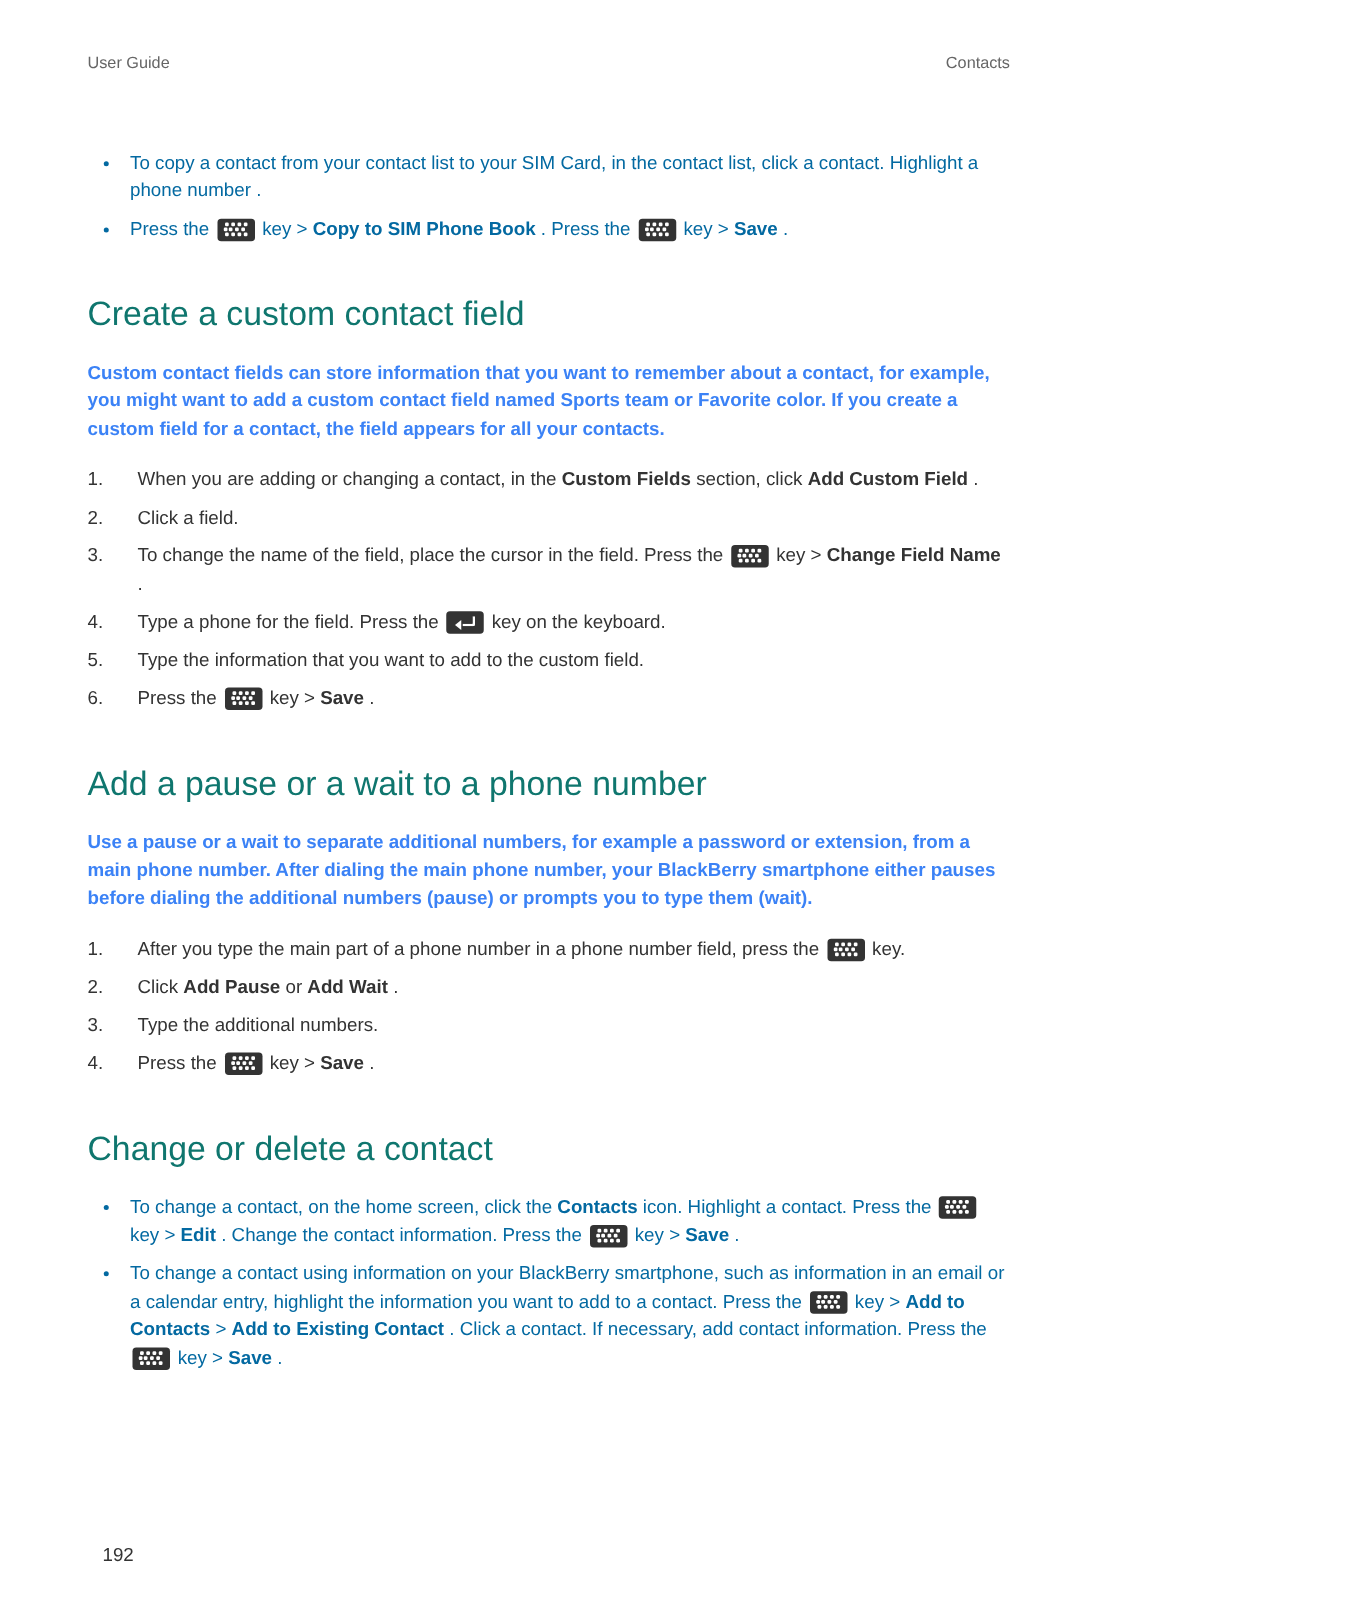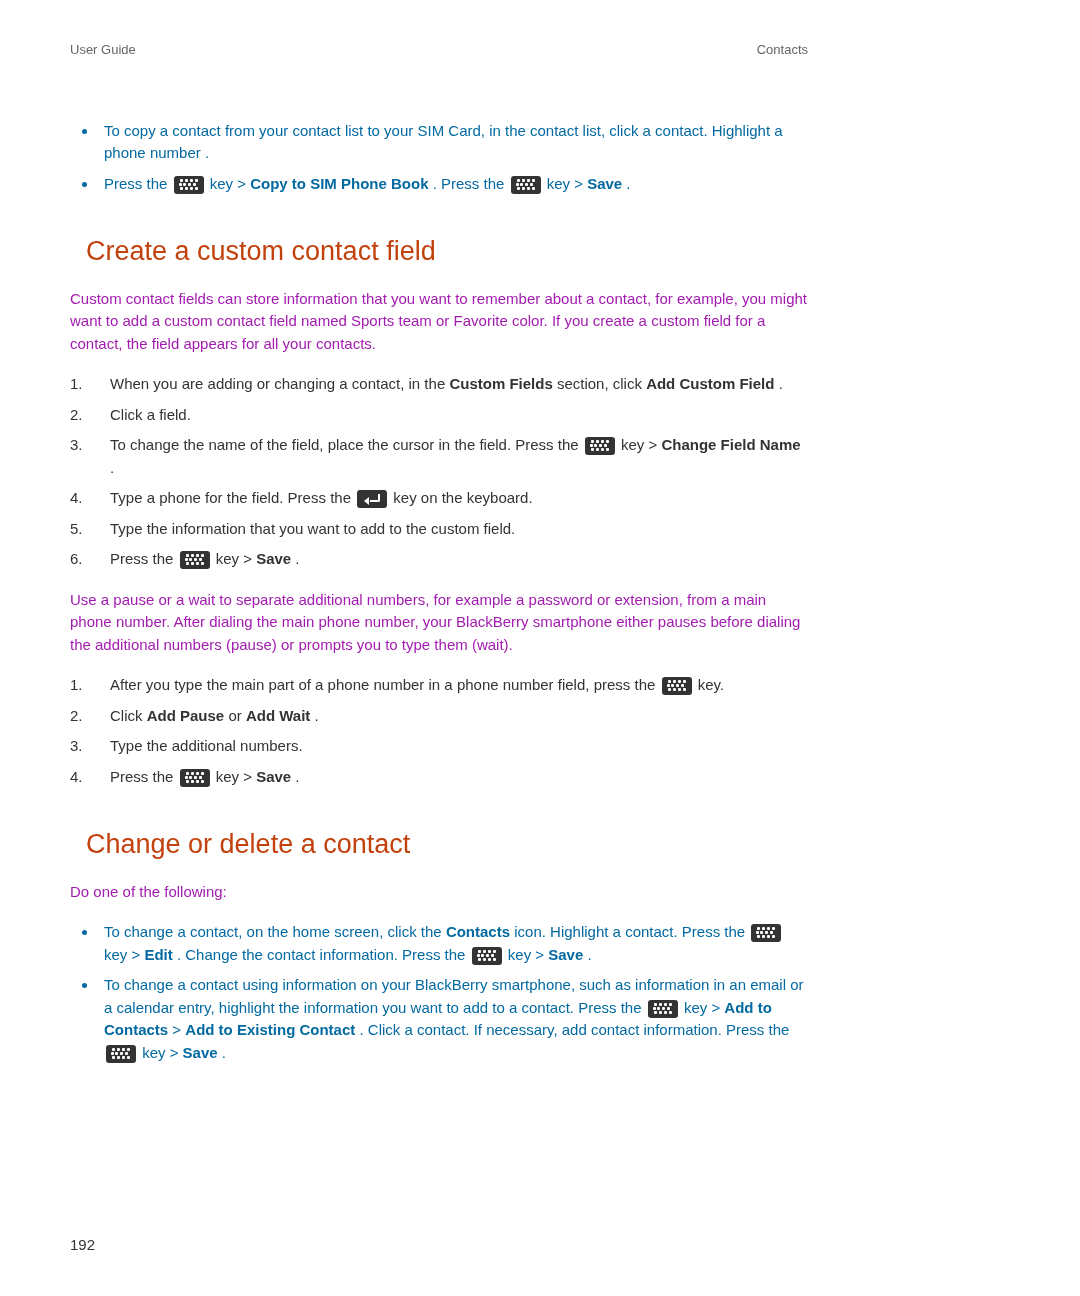--- a/index.html
+++ b/index.html
@@ -32,27 +32,28 @@
   }
   ul.bullets > li {
     padding-left: 6px;
     margin-bottom: 8px;
     font-size: 15px;
     color: #0369a1;
   }
   h2 {
     font-size: 27px;
     font-weight: 400;
-    color: #c2410c;
-    margin: 36px 0 16px 16px;
+    color: #0f766e;
+    margin: 36px 0 16px 0;
   }
   p.body {
     margin: 0 0 18px 0;
-    color: #a21caf;
-    font-size: 15px;
+    color: #3b82f6;
+    font-size: 15px;
+    font-weight: bold;
   }
   ol.steps {
     padding-left: 0;
     margin: 0 0 18px 0;
     list-style: none;
     counter-reset: step;
   }
   ol.steps > li {
     counter-increment: step;
     position: relative;
@@ -103,21 +104,21 @@
     position: absolute;
     left: 7px; top: 7px;
     width: 0; height: 0;
     border-top: 4px solid transparent;
     border-bottom: 4px solid transparent;
     border-right: 5px solid #fff;
   }
   .page-num {
     position: absolute;
     bottom: 40px;
-    left: 70px;
+    left: 82px;
     font-size: 15px;
     color: #333;
   }
 </style>
 </head>
 <body>
 
 <div class="page">
 
   <div class="header">
@@ -168,20 +169,21 @@
     <li>Type the information that you want to add to the custom field.</li>
     <li>
       <span>Press the </span>
       <span class="key-icon menu2"></span>
       <span> key &gt; </span>
       <span class="b">Save</span>
       <span>.</span>
     </li>
   </ol>
 
+  <h2>Add a pause or a wait to a phone number</h2>
   <p class="body">Use a pause or a wait to separate additional numbers, for example a password or extension, from a main phone number. After dialing the main phone number, your BlackBerry smartphone either pauses before dialing the additional numbers (pause) or prompts you to type them (wait).</p>
   <ol class="steps">
     <li>
       <span>After you type the main part of a phone number in a phone number field, press the </span>
       <span class="key-icon menu2"></span>
       <span> key.</span>
     </li>
     <li>
       <span>Click </span>
       <span class="b">Add Pause</span>
@@ -193,21 +195,20 @@
     <li>
       <span>Press the </span>
       <span class="key-icon menu2"></span>
       <span> key &gt; </span>
       <span class="b">Save</span>
       <span>.</span>
     </li>
   </ol>
 
   <h2>Change or delete a contact</h2>
-  <p class="body">Do one of the following:</p>
   <ul class="bullets">
     <li>
       <span>To change a contact, on the home screen, click the </span>
       <span class="b">Contacts</span>
       <span> icon. Highlight a contact. Press the </span>
       <span class="key-icon menu2"></span>
       <span> key &gt; </span>
       <span class="b">Edit</span>
       <span>. Change the contact information. Press the </span>
       <span class="key-icon menu2"></span>

